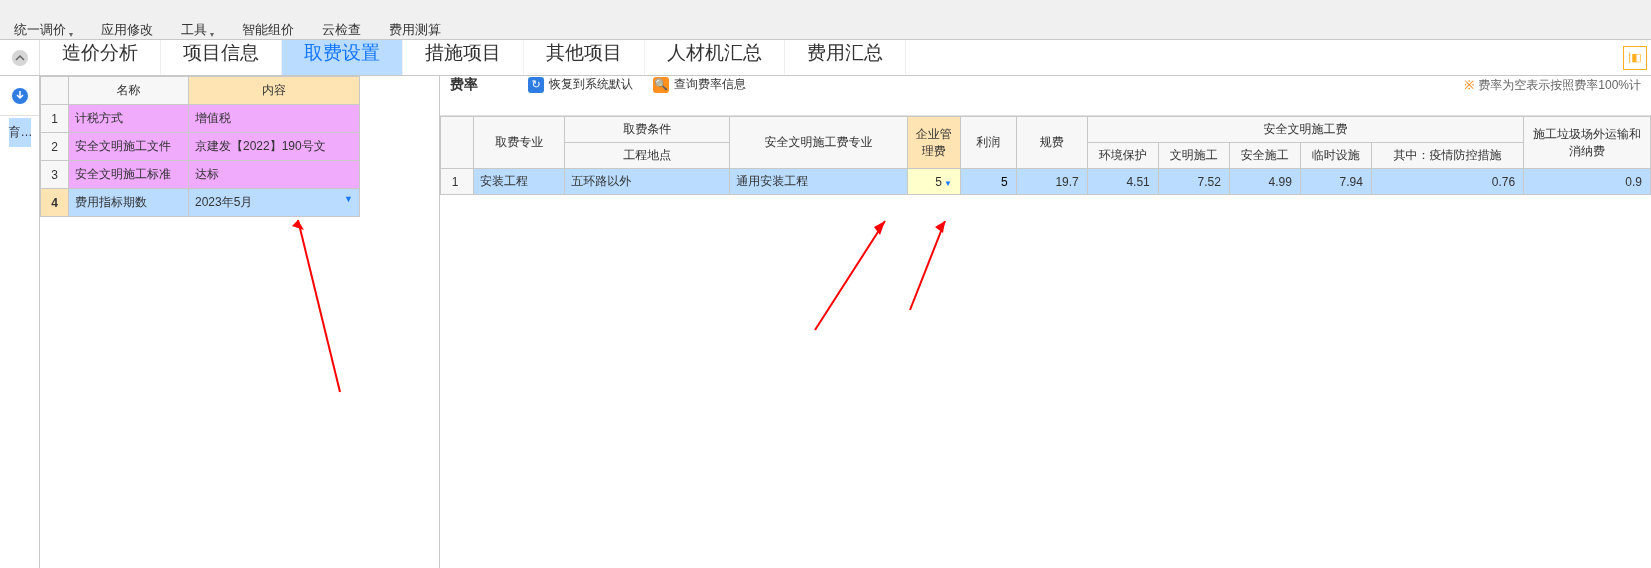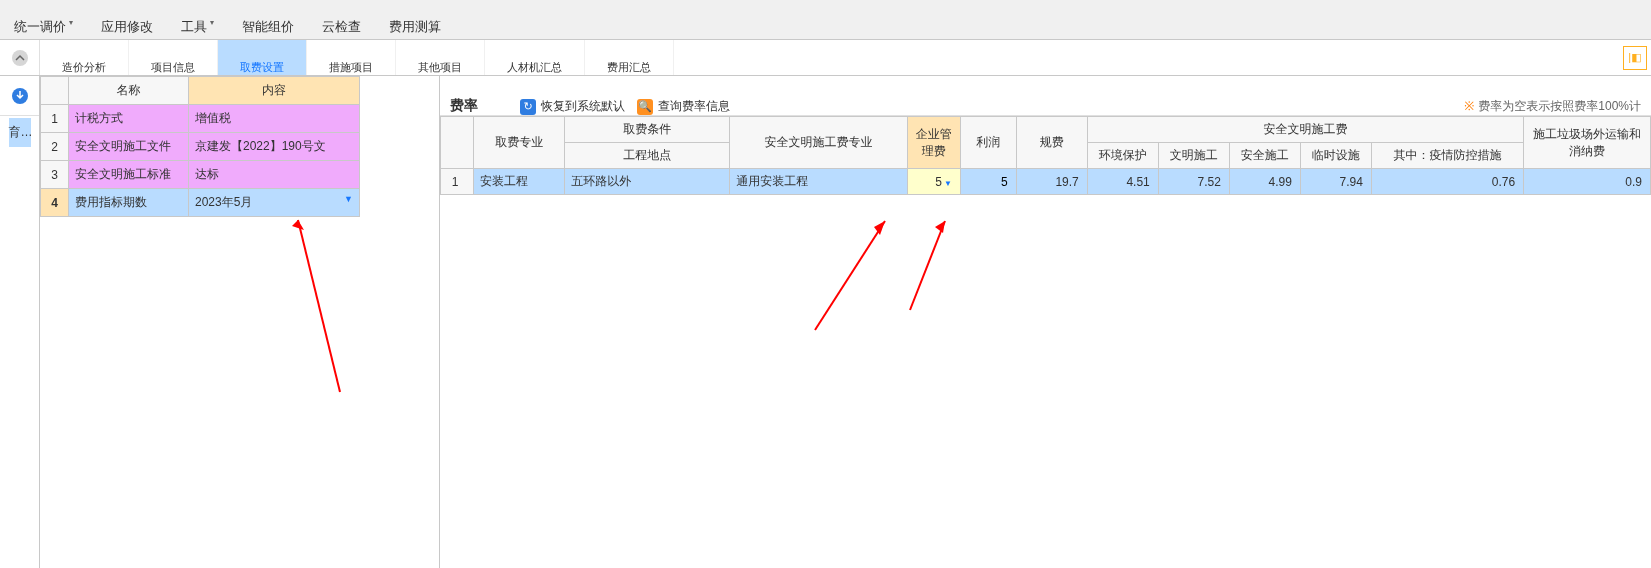--- a/index.html
+++ b/index.html
@@ -15,24 +15,24 @@
   }
   .menu-bar {
     display: flex;
     align-items: center;
     height: 40px;
     background: #f0f0f0;
     border-bottom: 1px solid #c8c8c8;
     padding-left: 0;
   }
   .menu-item {
-    padding: 18px 14px;
+    padding: 0 14px;
     height: 100%;
     display: flex;
-    align-items: flex-start;
+    align-items: flex-end;
     cursor: pointer;
     font-size: 13px;
   }
   .menu-item .drop { margin-left: 3px; font-size: 8px; color: #666; }
   .nav-row {
     display: flex;
     align-items: center;
     height: 36px;
     background: #fff;
     border-bottom: 1px solid #c8c8c8;
@@ -43,24 +43,24 @@
     display: flex;
     align-items: center;
     justify-content: center;
     border-right: 1px solid #e0e0e0;
     cursor: pointer;
   }
   .nav-tab {
     padding: 0 22px;
     height: 100%;
     display: flex;
-    align-items: flex-end;
+    align-items: flex-start;
     cursor: pointer;
     border-right: 1px solid #f0f0f0;
-    font-size: 11px;
+    font-size: 19px;
   }
   .nav-tab.active { background: #b9dcff; color: #1677ff; }
   .nav-right-btn {
     margin-left: auto;
     width: 24px;
     height: 24px;
     border: 1px solid #ffb020;
     background: #fff;
     margin-right: 4px;
     display:flex;align-items:center;justify-content:center;
@@ -134,24 +134,24 @@
   .dropdown-indicator { float:right; color:#1677ff; font-size:9px;}
   .right-panel {
     flex: 1;
     display: flex;
     flex-direction: column;
     overflow: hidden;
   }
   .right-toolbar {
     height: 40px;
     display: flex;
-    align-items: flex-end;
+    align-items: flex-start;
     padding: 0 10px;
     border-bottom: 1px solid #e0e0e0;
-    gap: 12px;
+    gap: 20px;
   }
   .right-toolbar .title { font-weight: bold; font-size:14px; margin-right:30px;}
   .tb-btn { display:flex; align-items:center; gap:5px; cursor:pointer; color:#333;}
   .tb-icon { width:16px;height:16px;display:inline-flex;align-items:center;justify-content:center;border-radius:3px;color:#fff;font-size:11px;}
   .tb-icon.blue{background:#2f7de1;}
   .tb-icon.orange{background:#ff9020;}
   .note-right{ margin-left:auto; color:#666;}
   .note-right .ast{ color:#ff7b00; margin-right:4px;}
   .rate-wrap { overflow:auto; }
   table.rate {

